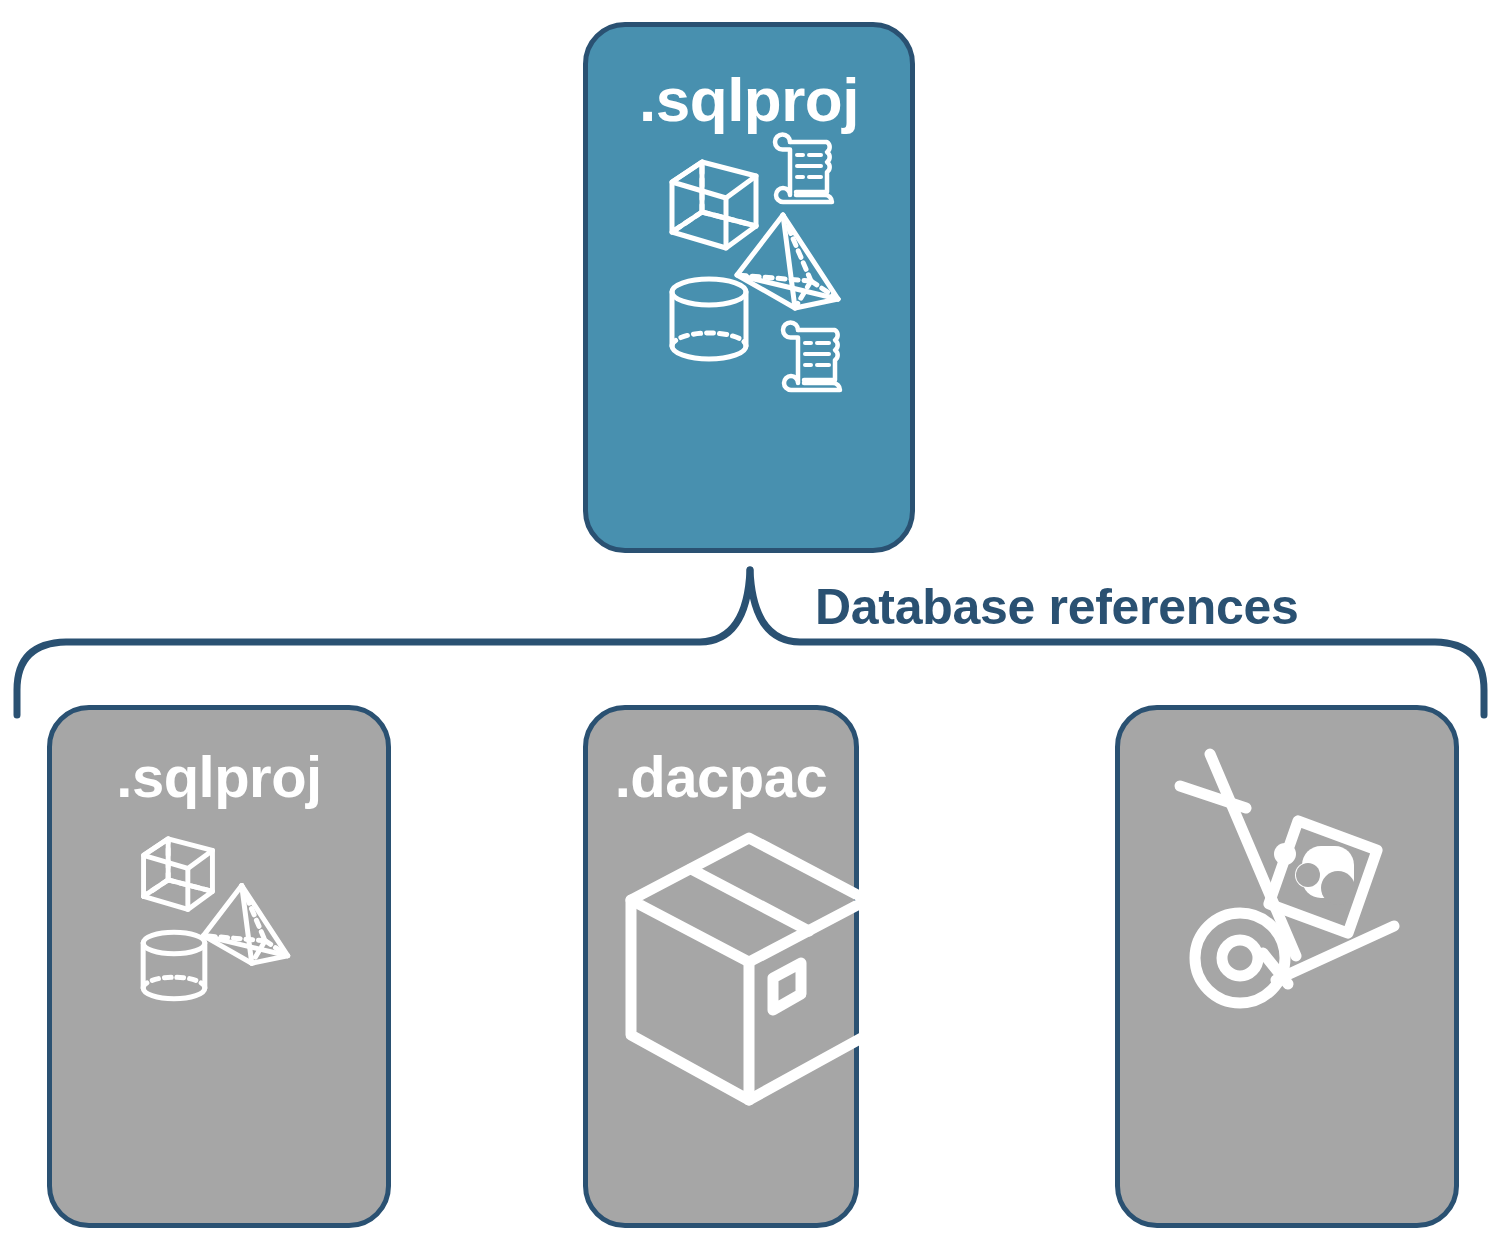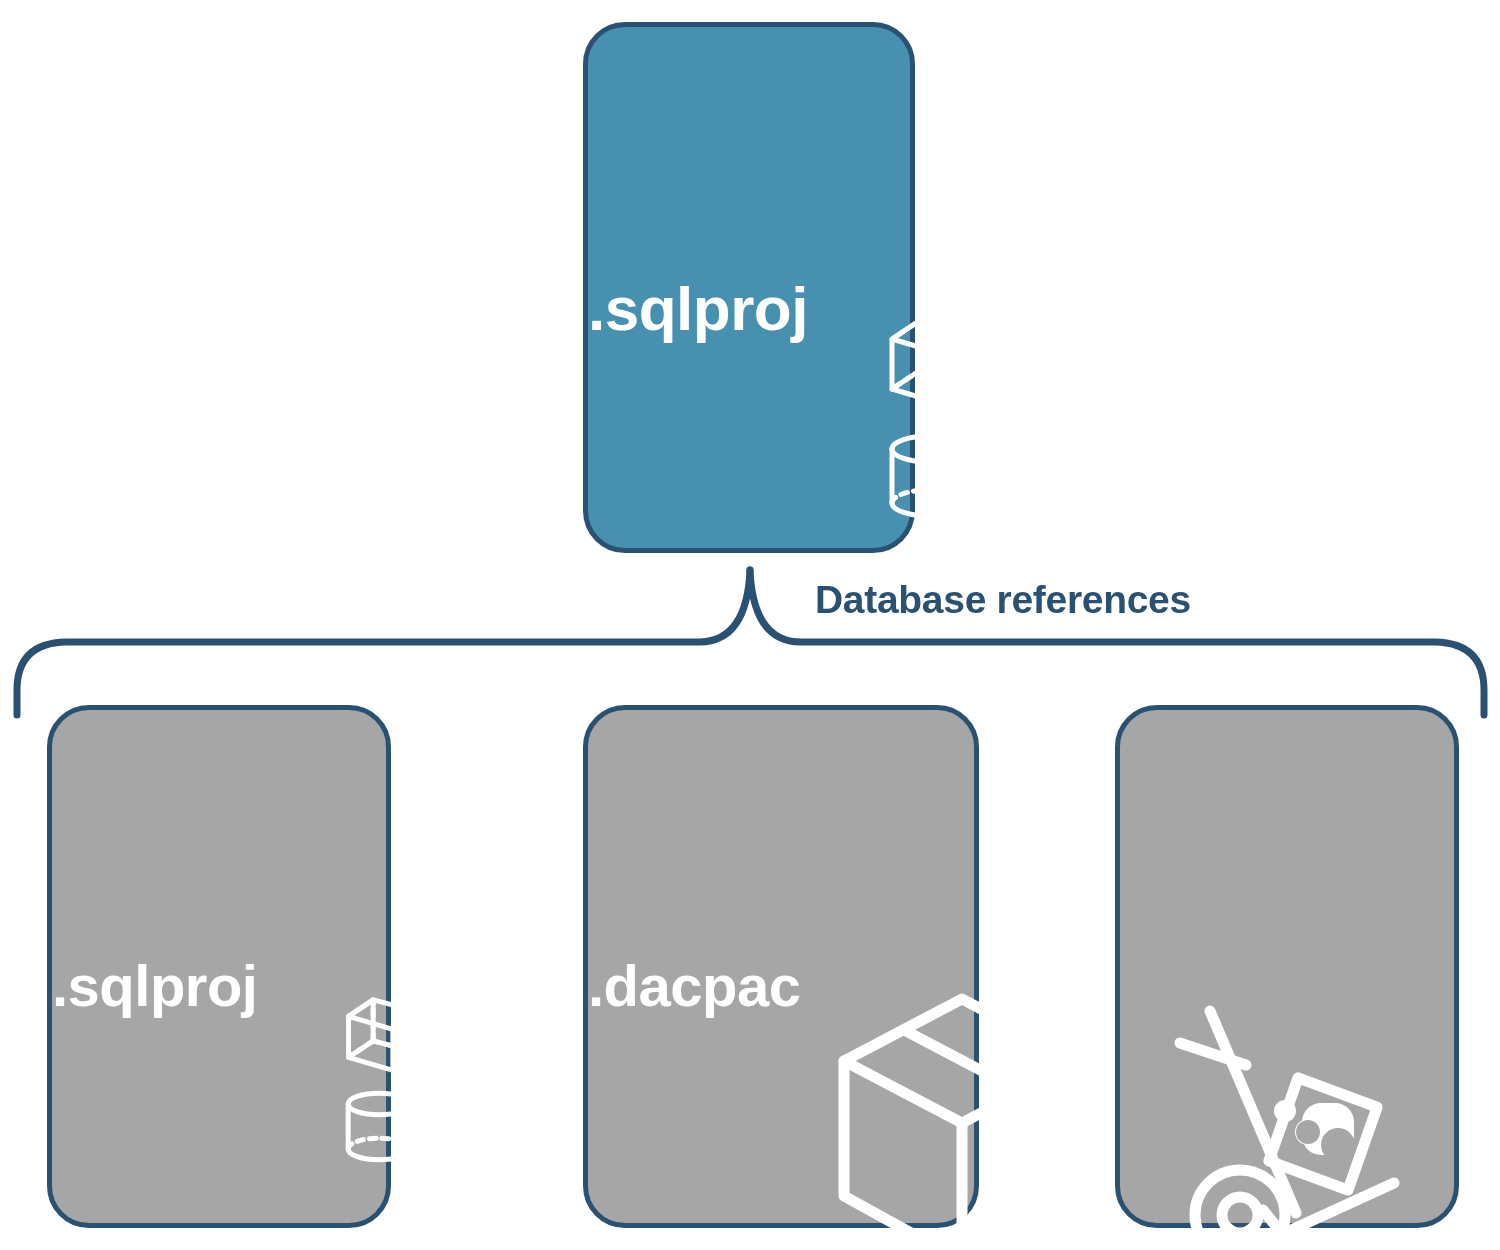--- a/index.html
+++ b/index.html
@@ -19,20 +19,21 @@
     overflow: hidden;
   }
 
   
   .card {
     position: absolute;
     box-sizing: border-box;
     border: 5px solid #2A5172;
     border-radius: 42px;
     display: flex;
+    flex-direction: column;
     align-items: center;
   }
   .card.blue  { background: #4890AF; }
   .card.gray  { background: #A6A6A6; }
 
   .card-title {
     color: #ffffff;
     font-weight: bold;
     letter-spacing: -0.5px;
     line-height: 1;
@@ -44,21 +45,21 @@
     width: 332px; height: 531px;
   }
   #card-top .card-title { font-size: 62px; margin-top: 42px; }
 
   #card-sqlproj {
     left: 47px; top: 705px;
     width: 344px; height: 523px;
   }
   #card-dacpac {
     left: 583px; top: 705px;
-    width: 396px; height: 523px;
+    width: 276px; height: 523px;
   }
   #card-nupkg {
     left: 1115px; top: 705px;
     width: 344px; height: 523px;
   }
   .card.gray .card-title { font-size: 58px; margin-top: 38px; }
 
   .icon-area {
     position: relative;
     flex: 1 1 auto;
@@ -70,21 +71,21 @@
   #bracket {
     position: absolute;
     left: 0; top: 540px;
     width: 1500px; height: 190px;
     pointer-events: none;
   }
   #ref-label {
     position: absolute;
     left: 815px;
     top: 578px;
-    font-size: 39px;
+    font-size: 50px;
     font-weight: bold;
     color: #2A5172;
     white-space: nowrap;
     letter-spacing: -0.3px;
   }
 </style>
 </head>
 <body>
 
 <div id="canvas">

